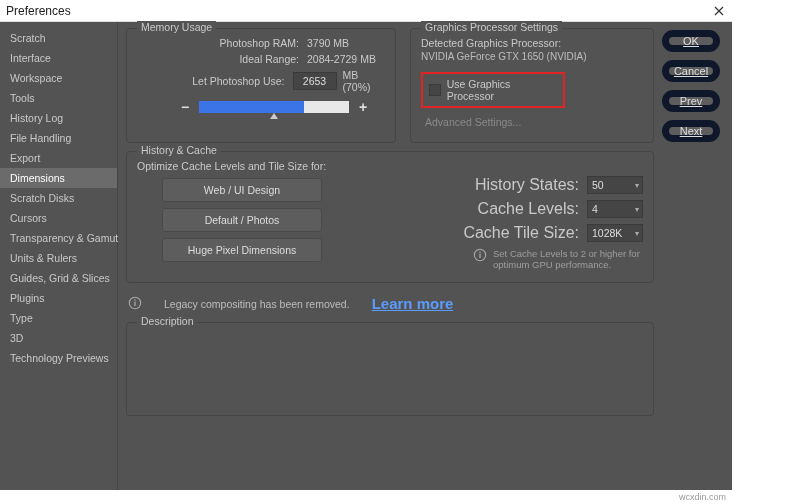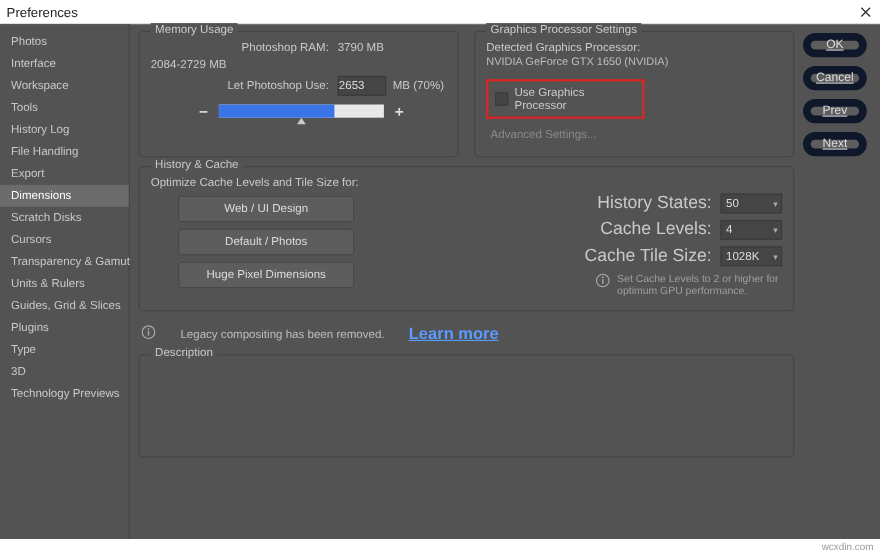--- a/index.html
+++ b/index.html
@@ -1,17 +1,17 @@
 <!DOCTYPE html>
 <html><head>
 <meta charset="utf-8">
 <style>
   * { box-sizing: border-box; margin: 0; padding: 0; font-family: "Segoe UI", Arial, sans-serif; }
   body { background: #fff; width: 800px; height: 504px; overflow: hidden; font-size: 11px; color: #d0d0d0; }
-  .window { width: 800px; height: 504px; background: #fff; }
+  .window { width: 732px; height: 504px; background: #fff; }
 
   .titlebar { display: flex; align-items: center; justify-content: space-between; height: 22px; padding: 0 6px; background: #fff; color: #222; border-bottom: 1px solid #ddd; font-size: 12px; }
   .titlebar .close { width: 14px; height: 14px; display: flex; align-items: center; justify-content: center; cursor: pointer; }
   .titlebar .close svg { width: 10px; height: 10px; }
 
   .client { display: flex; height: calc(504px - 22px - 14px); background: #535353; }
 
   .sidebar { width: 118px; background: #535353; border-right: 1px solid #444; padding-top: 6px; }
   .side-item { padding: 4px 10px; color: #c9c9c9; cursor: pointer; font-size: 10.5px; white-space: nowrap; }
   .side-item.selected { background: #6b6b6b; color: #fff; }
@@ -20,21 +20,21 @@
   .main-col { flex: 1; display: flex; flex-direction: column; gap: 8px; }
   .right-col { width: 62px; display: flex; flex-direction: column; gap: 8px; padding-top: 2px; }
 
   .panel { border: 1px solid #444; border-radius: 4px; padding: 8px 10px 12px 10px; position: relative; }
   .panel .legend { position: absolute; top: -8px; left: 10px; background: #535353; padding: 0 4px; color: #c9c9c9; font-size: 10.5px; }
 
   .rowpair { display: flex; align-items: center; margin-bottom: 4px; }
   .lbl-right { width: 170px; text-align: right; padding-right: 8px; color: #c9c9c9; font-size: 10.5px; }
   .val-left { color: #c9c9c9; font-size: 10.5px; }
 
-  .num-input { width: 44px; height: 18px; background: #454545; border: 1px solid #3a3a3a; color: #ddd; font-size: 10.5px; }
+  .num-input { width: 44px; height: 18px; background: #454545; border: 1px solid #3a3a3a; color: #ddd; font-size: 10.5px; text-align: center; }
 
   .slider-row { display: flex; align-items: center; gap: 8px; margin: 6px 0 0 42px; }
   .minus,.plus { color: #ddd; font-size: 14px; font-weight: bold; cursor: pointer; width: 12px; text-align: center; }
   .slider { position: relative; width: 150px; height: 12px; background: #e8e8e8; }
   .slider .fill { position: absolute; left: 0; top: 0; height: 100%; background: #3b74e6; width: 70%; }
   .slider .thumb { position: absolute; top: 12px; left: 50%; transform: translateX(-50%); width: 0; height: 0; border-left: 4px solid transparent; border-right: 4px solid transparent; border-bottom: 6px solid #ccc; }
 
   .mem-gpu-row { display:flex; gap:14px; }
   .mem-panel { flex:1; }
   .gpu-panel { flex:1; }
@@ -83,21 +83,21 @@
     <span class="close">
       <svg viewBox="0 0 10 10">
           <path d="M1 1 L9 9 M9 1 L1 9" stroke="#333" stroke-width="1.2"></path>
         </svg>
     </span>
   </div>
 
   <div class="client">
 
     <div class="sidebar">
-      <div class="side-item">Photos</div>
+      <div class="side-item">Scratch</div>
       <div class="side-item">Interface</div>
       <div class="side-item">Workspace</div>
       <div class="side-item">Tools</div>
       <div class="side-item">History Log</div>
       <div class="side-item">File Handling</div>
       <div class="side-item">Export</div>
       <div class="side-item selected">Dimensions</div>
       <div class="side-item">Scratch Disks</div>
       <div class="side-item">Cursors</div>
       <div class="side-item">Transparency &amp; Gamut</div>
@@ -115,20 +115,21 @@
 
         <div class="mem-gpu-row">
 
           <div class="panel mem-panel">
             <div class="legend">Memory Usage</div>
             <div class="rowpair">
               <div class="lbl-right">Photoshop RAM:</div>
               <div class="val-left">3790 MB</div>
             </div>
             <div class="rowpair">
+              <div class="lbl-right">Ideal Range:</div>
               <div class="val-left">2084-2729 MB</div>
             </div>
             <div class="rowpair">
               <div class="lbl-right">Let Photoshop Use:</div>
               <input class="num-input" value="2653" style="">
               <div class="val-left" style="margin-left:6px;">MB (70%)</div>
             </div>
             <div class="slider-row">
               <div class="minus">−</div>
               <div class="slider">

